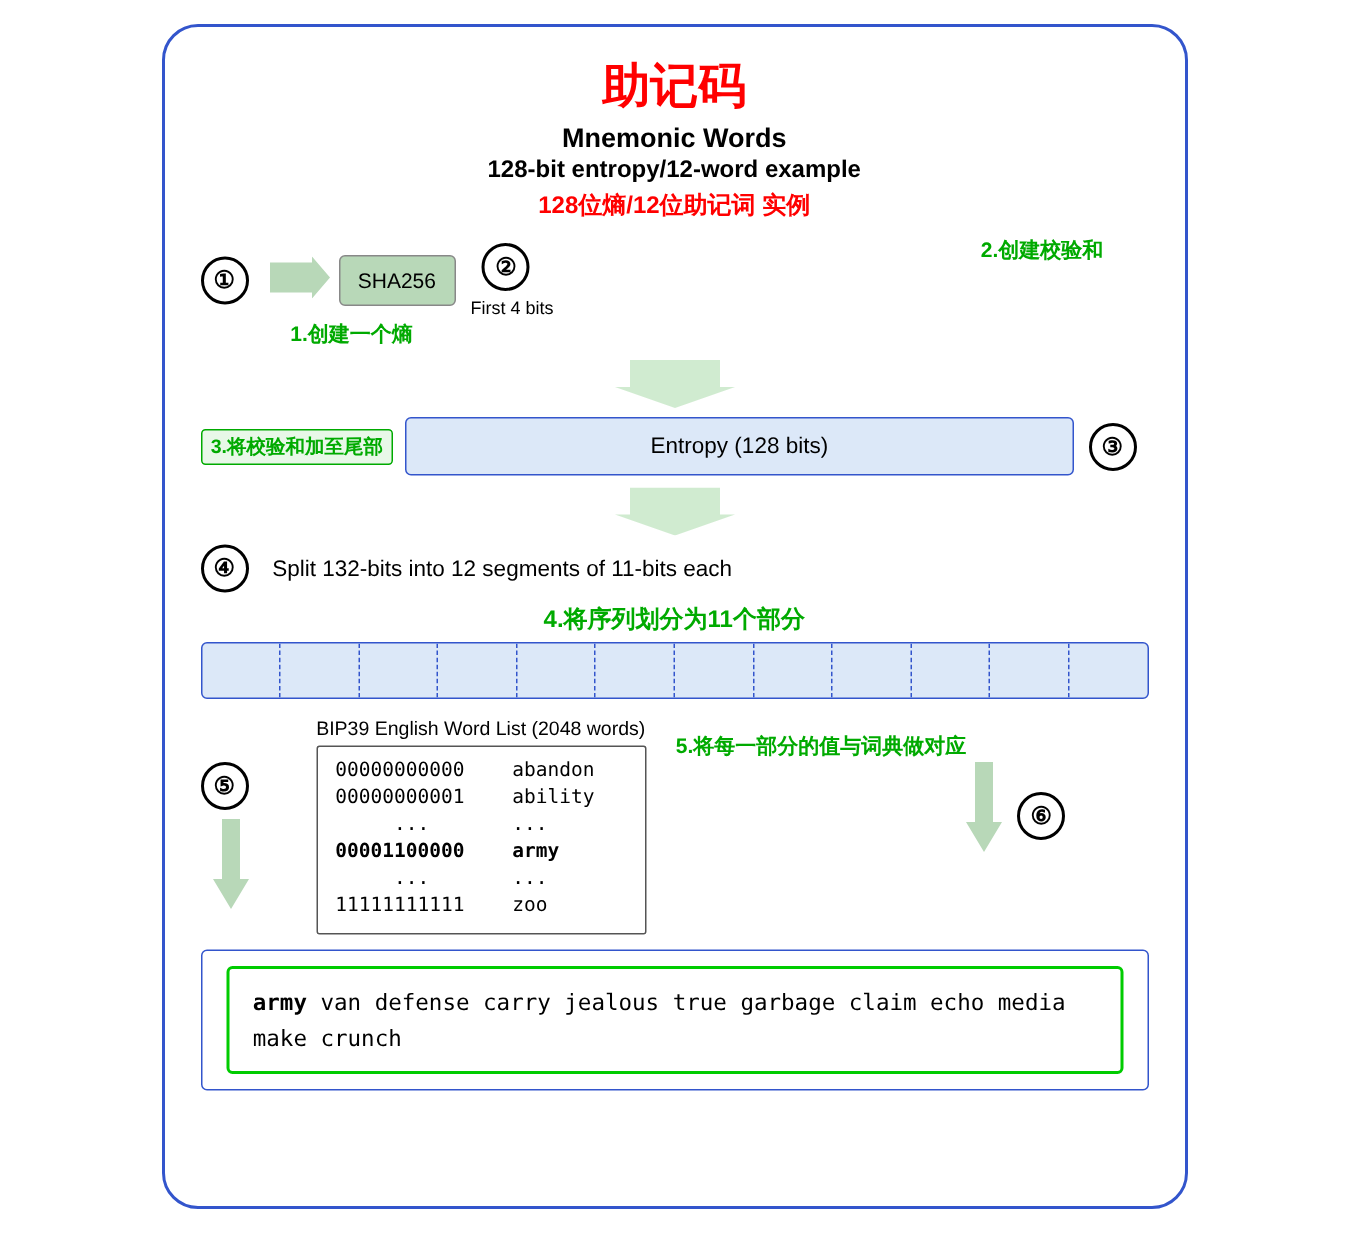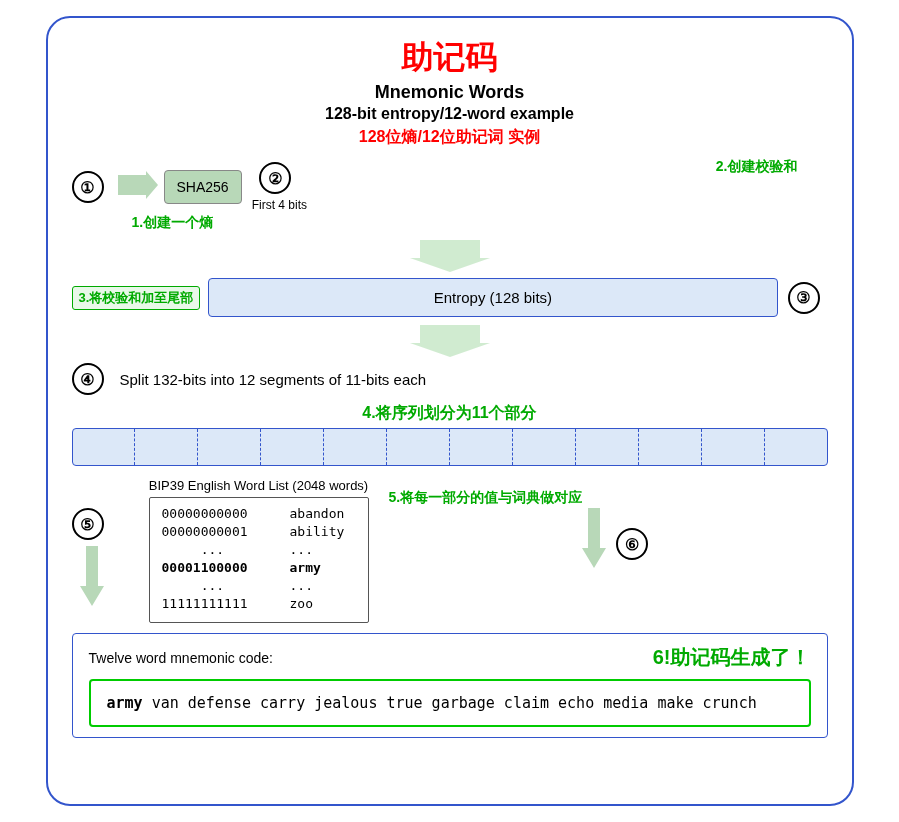--- a/index.html
+++ b/index.html
@@ -6,21 +6,21 @@
     body {
       background: #fff;
       font-family: Arial, sans-serif;
       display: flex;
       justify-content: center;
       align-items: center;
       min-height: 822px;
       width: 899px;
     }
     .outer-container {
-      width: 808px;
+      width: 684px;
       min-height: 790px;
       border: 2px solid #3355cc;
       border-radius: 24px;
       padding: 18px 24px 20px 24px;
       background: #fff;
       position: relative;
     }
     
     .title-zh {
       text-align: center;
@@ -216,21 +216,21 @@
     .word-list-box {
       border: 1.5px solid #555;
       border-radius: 2px;
       padding: 8px 12px;
       background: #fff;
       font-size: 14px;
       min-width: 220px;
     }
     .word-list-row {
       display: flex;
-      gap: 28px;
+      gap: 18px;
       margin-bottom: 3px;
     }
     .wl-code {
       font-family: monospace;
       font-size: 13px;
       color: #000;
       min-width: 100px;
     }
     .wl-word {
       font-family: monospace;
@@ -391,22 +391,18 @@
           <svg width="24" height="60" viewBox="0 0 24 60">
             <polygon points="6,0 18,0 18,40 24,40 12,60 0,40 6,40" fill="#b8d8b8"></polygon>
           </svg>
         </div>
         <div class="step-circle" style="margin-top:30px;">⑥</div>
       </div>
     </div>
   </div>
 
   <div class="bottom-section">
-    <div style="display:flex; align-items:center; justify-content:space-between; margin-bottom:8px;">
-      <div class="twelve-word-label" style="margin:0;">Twelve word mnemonic code:</div>
-      <div style="font-size:20px; font-weight:bold; color:#00aa00;">6!助记码生成了！</div>
-    </div>
     <div class="mnemonic-box">
       <span class="mnemonic-bold">army</span><span> van defense carry jealous true
 garbage claim echo media make crunch</span>
     </div>
   </div>
 </div>
 
 </body></html>

